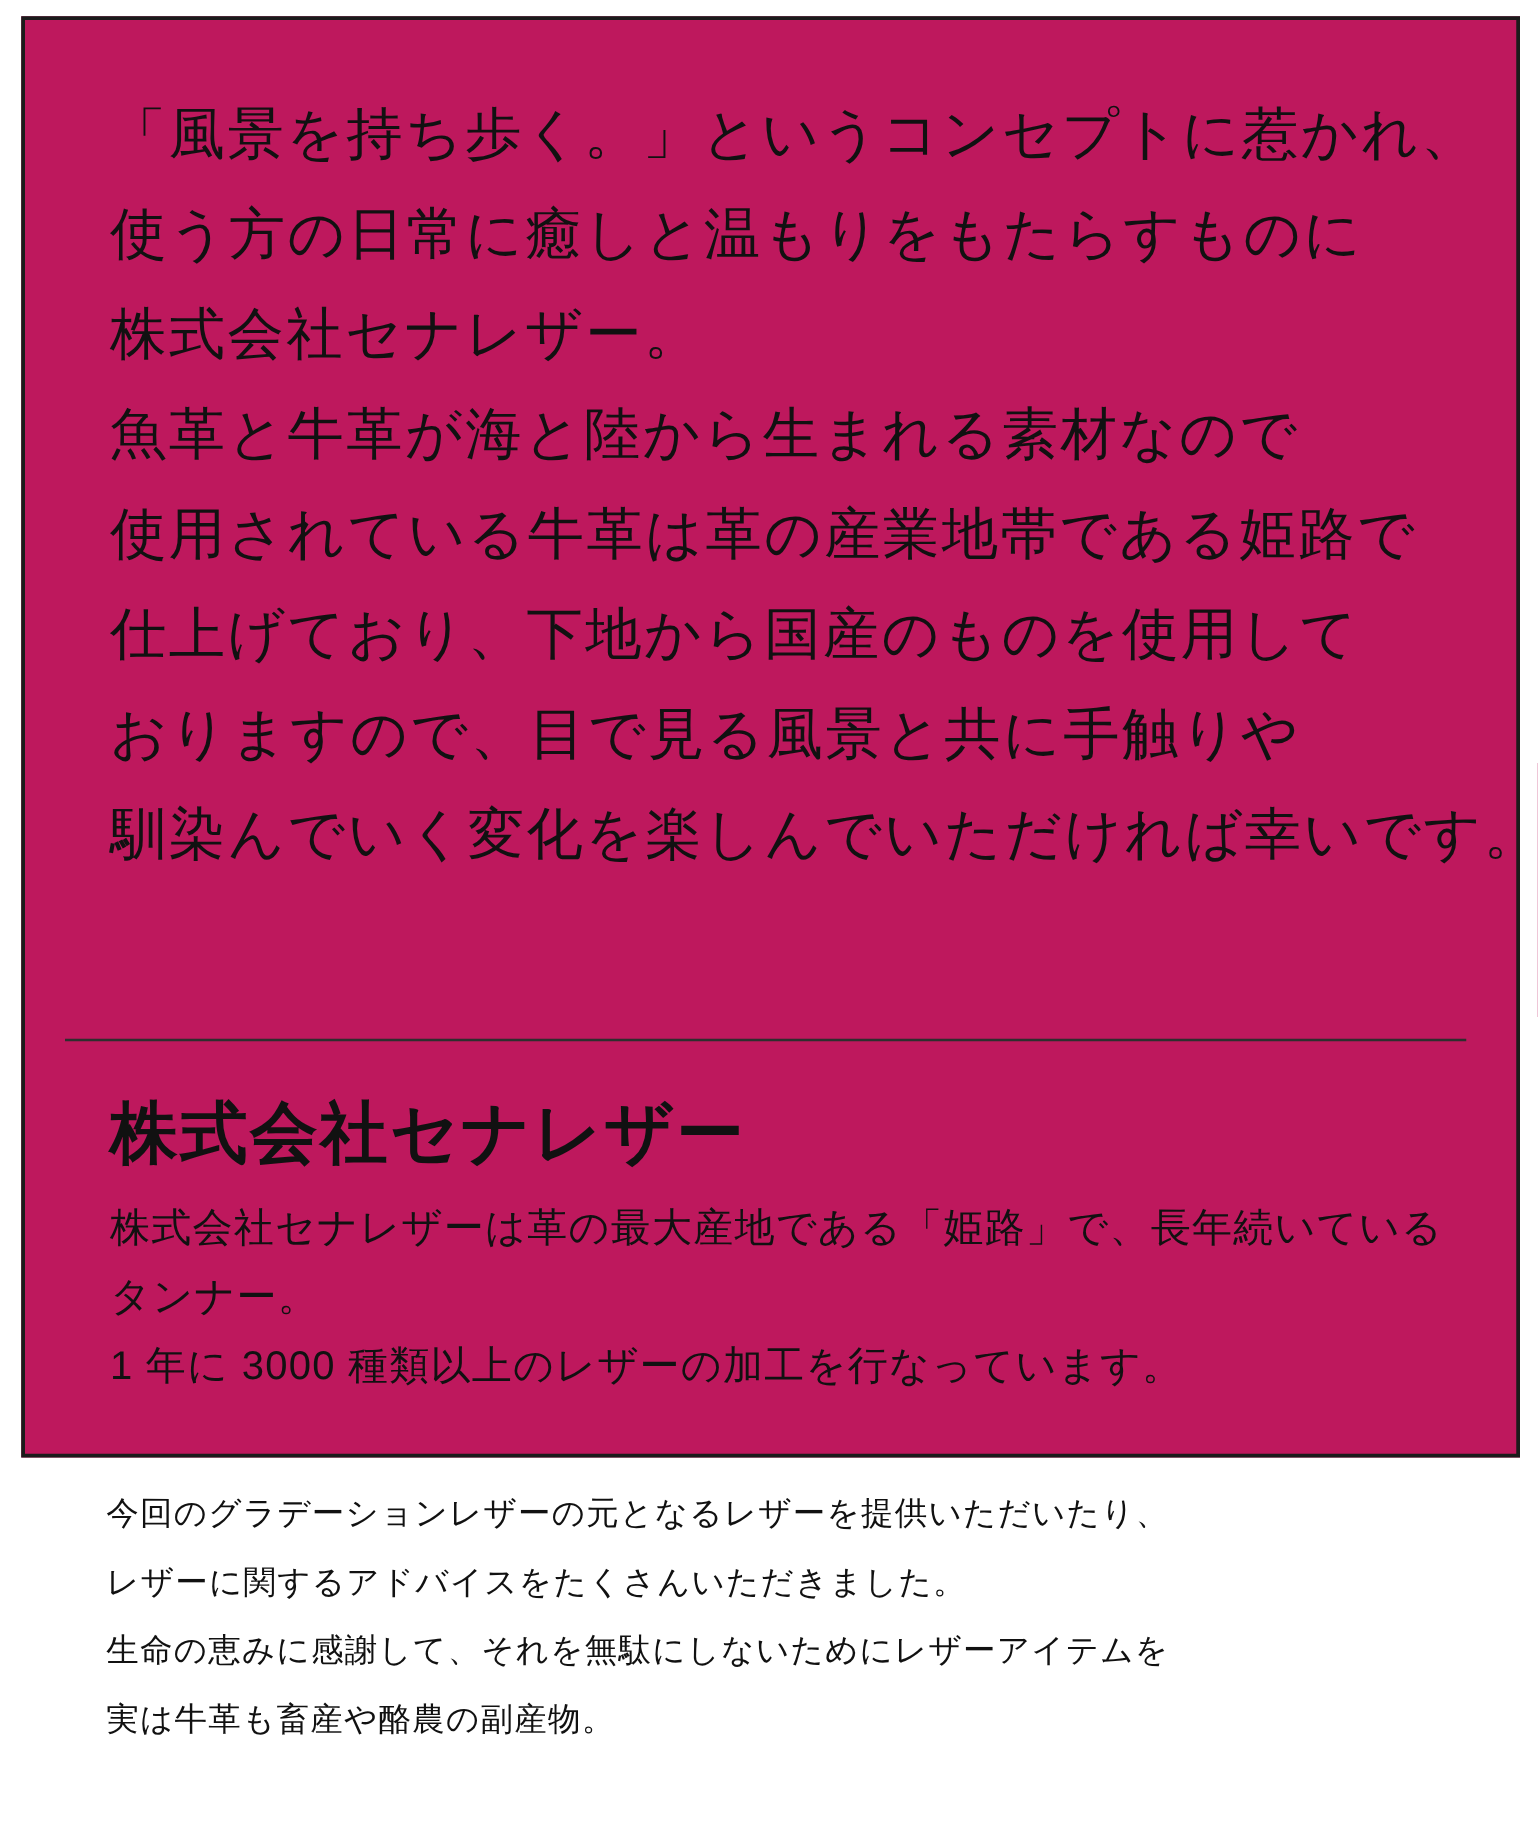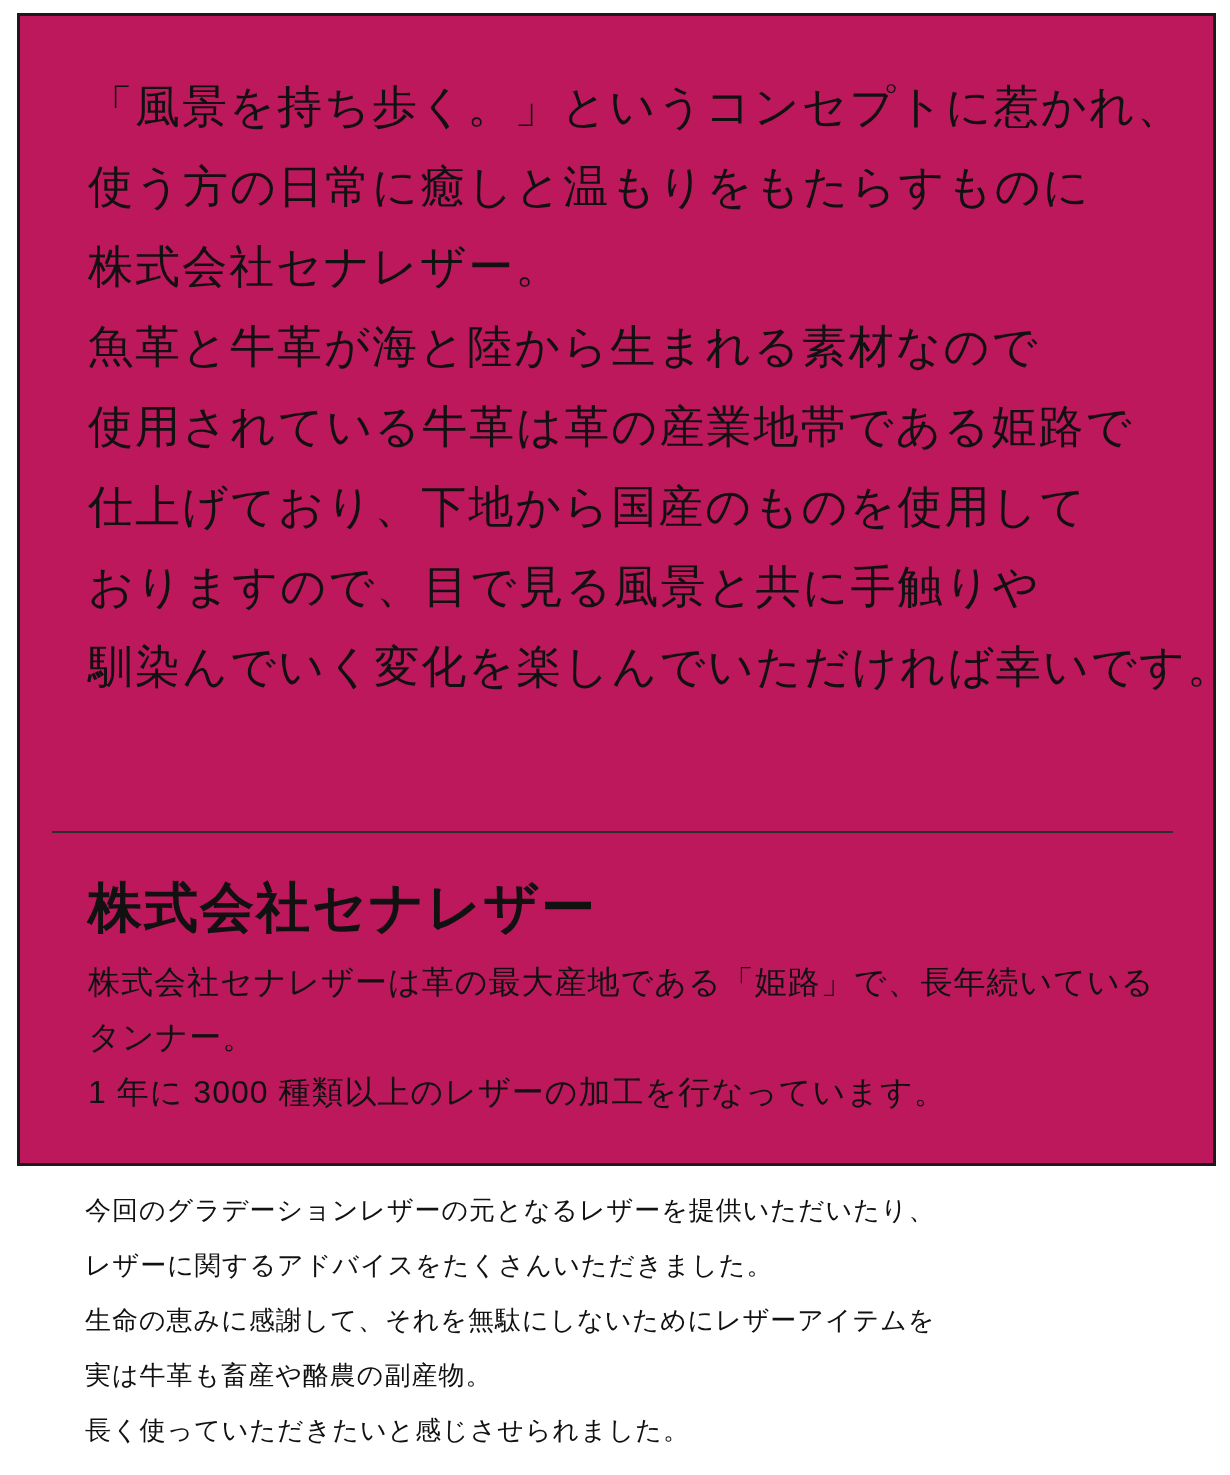--- a/index.html
+++ b/index.html
@@ -101,14 +101,13 @@
     <div>1 年に 3000 種類以上のレザーの加工を行なっています。</div>
   </div>
 
 </div>
 
 <div class="footer-note">
   <div>今回のグラデーションレザーの元となるレザーを提供いただいたり、</div>
   <div>レザーに関するアドバイスをたくさんいただきました。</div>
   <div>生命の恵みに感謝して、それを無駄にしないためにレザーアイテムを</div>
   <div>実は牛革も畜産や酪農の副産物。</div>
-  <div>長く使っていただきたいと感じさせられました。</div>
 </div>
 
 </body></html>

